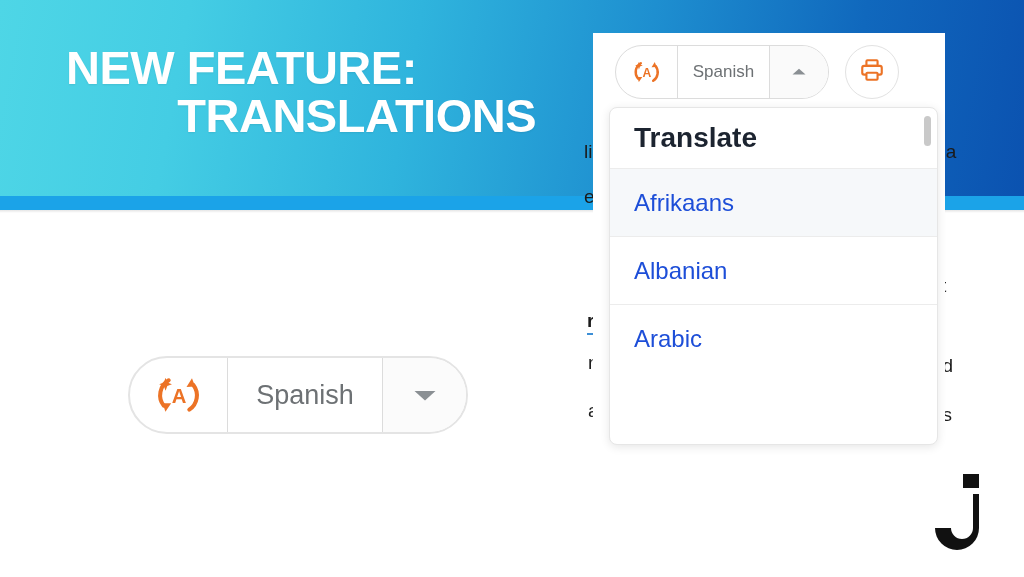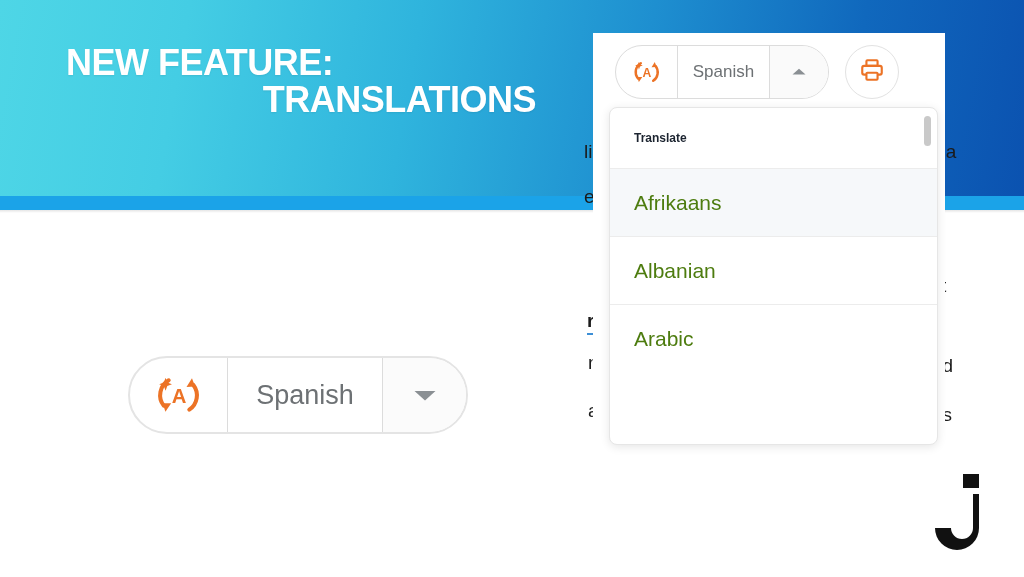--- a/index.html
+++ b/index.html
@@ -42,21 +42,21 @@
     background: linear-gradient(to bottom, rgba(0,0,0,0.10), rgba(0,0,0,0));
   }
 
   .title {
     position: absolute;
     left: 66px;
     top: 44px;
     width: 470px;
     color: #ffffff;
     font-weight: bold;
-    font-size: 36px;
+    font-size: 47px;
     line-height: 1.03;
     letter-spacing: -0.5px;
     text-shadow: 0 1px 2px rgba(0,0,0,0.08);
   }
   .title .l1 { display: block; }
   .title .l2 { display: block; text-align: right; }
 
   
   .doc-frag {
     position: absolute;
@@ -151,33 +151,33 @@
     box-shadow: 0 2px 10px rgba(0,0,0,0.10);
     box-sizing: border-box;
     overflow: hidden;
   }
   .dd-header {
     height: 61px;
     display: flex;
     align-items: center;
     padding-left: 24px;
     box-sizing: border-box;
-    font-size: 12px;
+    font-size: 28px;
     font-weight: bold;
     color: #1c2430;
     border-bottom: 1px solid #ececec;
   }
   .dd-item {
     height: 68px;
     display: flex;
     align-items: center;
     padding-left: 24px;
     box-sizing: border-box;
-    font-size: 21px;
-    color: #4d7c0f;
+    font-size: 24px;
+    color: #1d4ed8;
     border-bottom: 1px solid #ececec;
   }
   .dd-item.selected { background: #f6f8fa; }
   .dd-item:last-child { border-bottom: none; }
 
   .dd-scrollbar {
     position: absolute;
     right: 6px;
     top: 8px;
     width: 7px;

